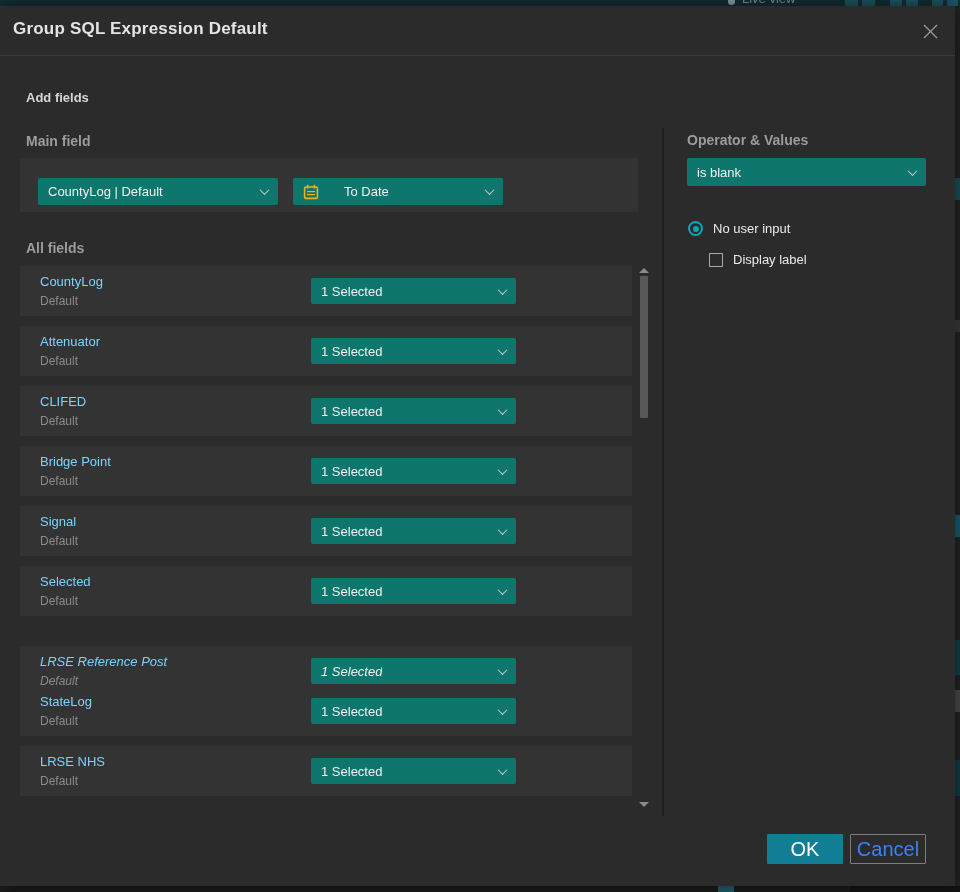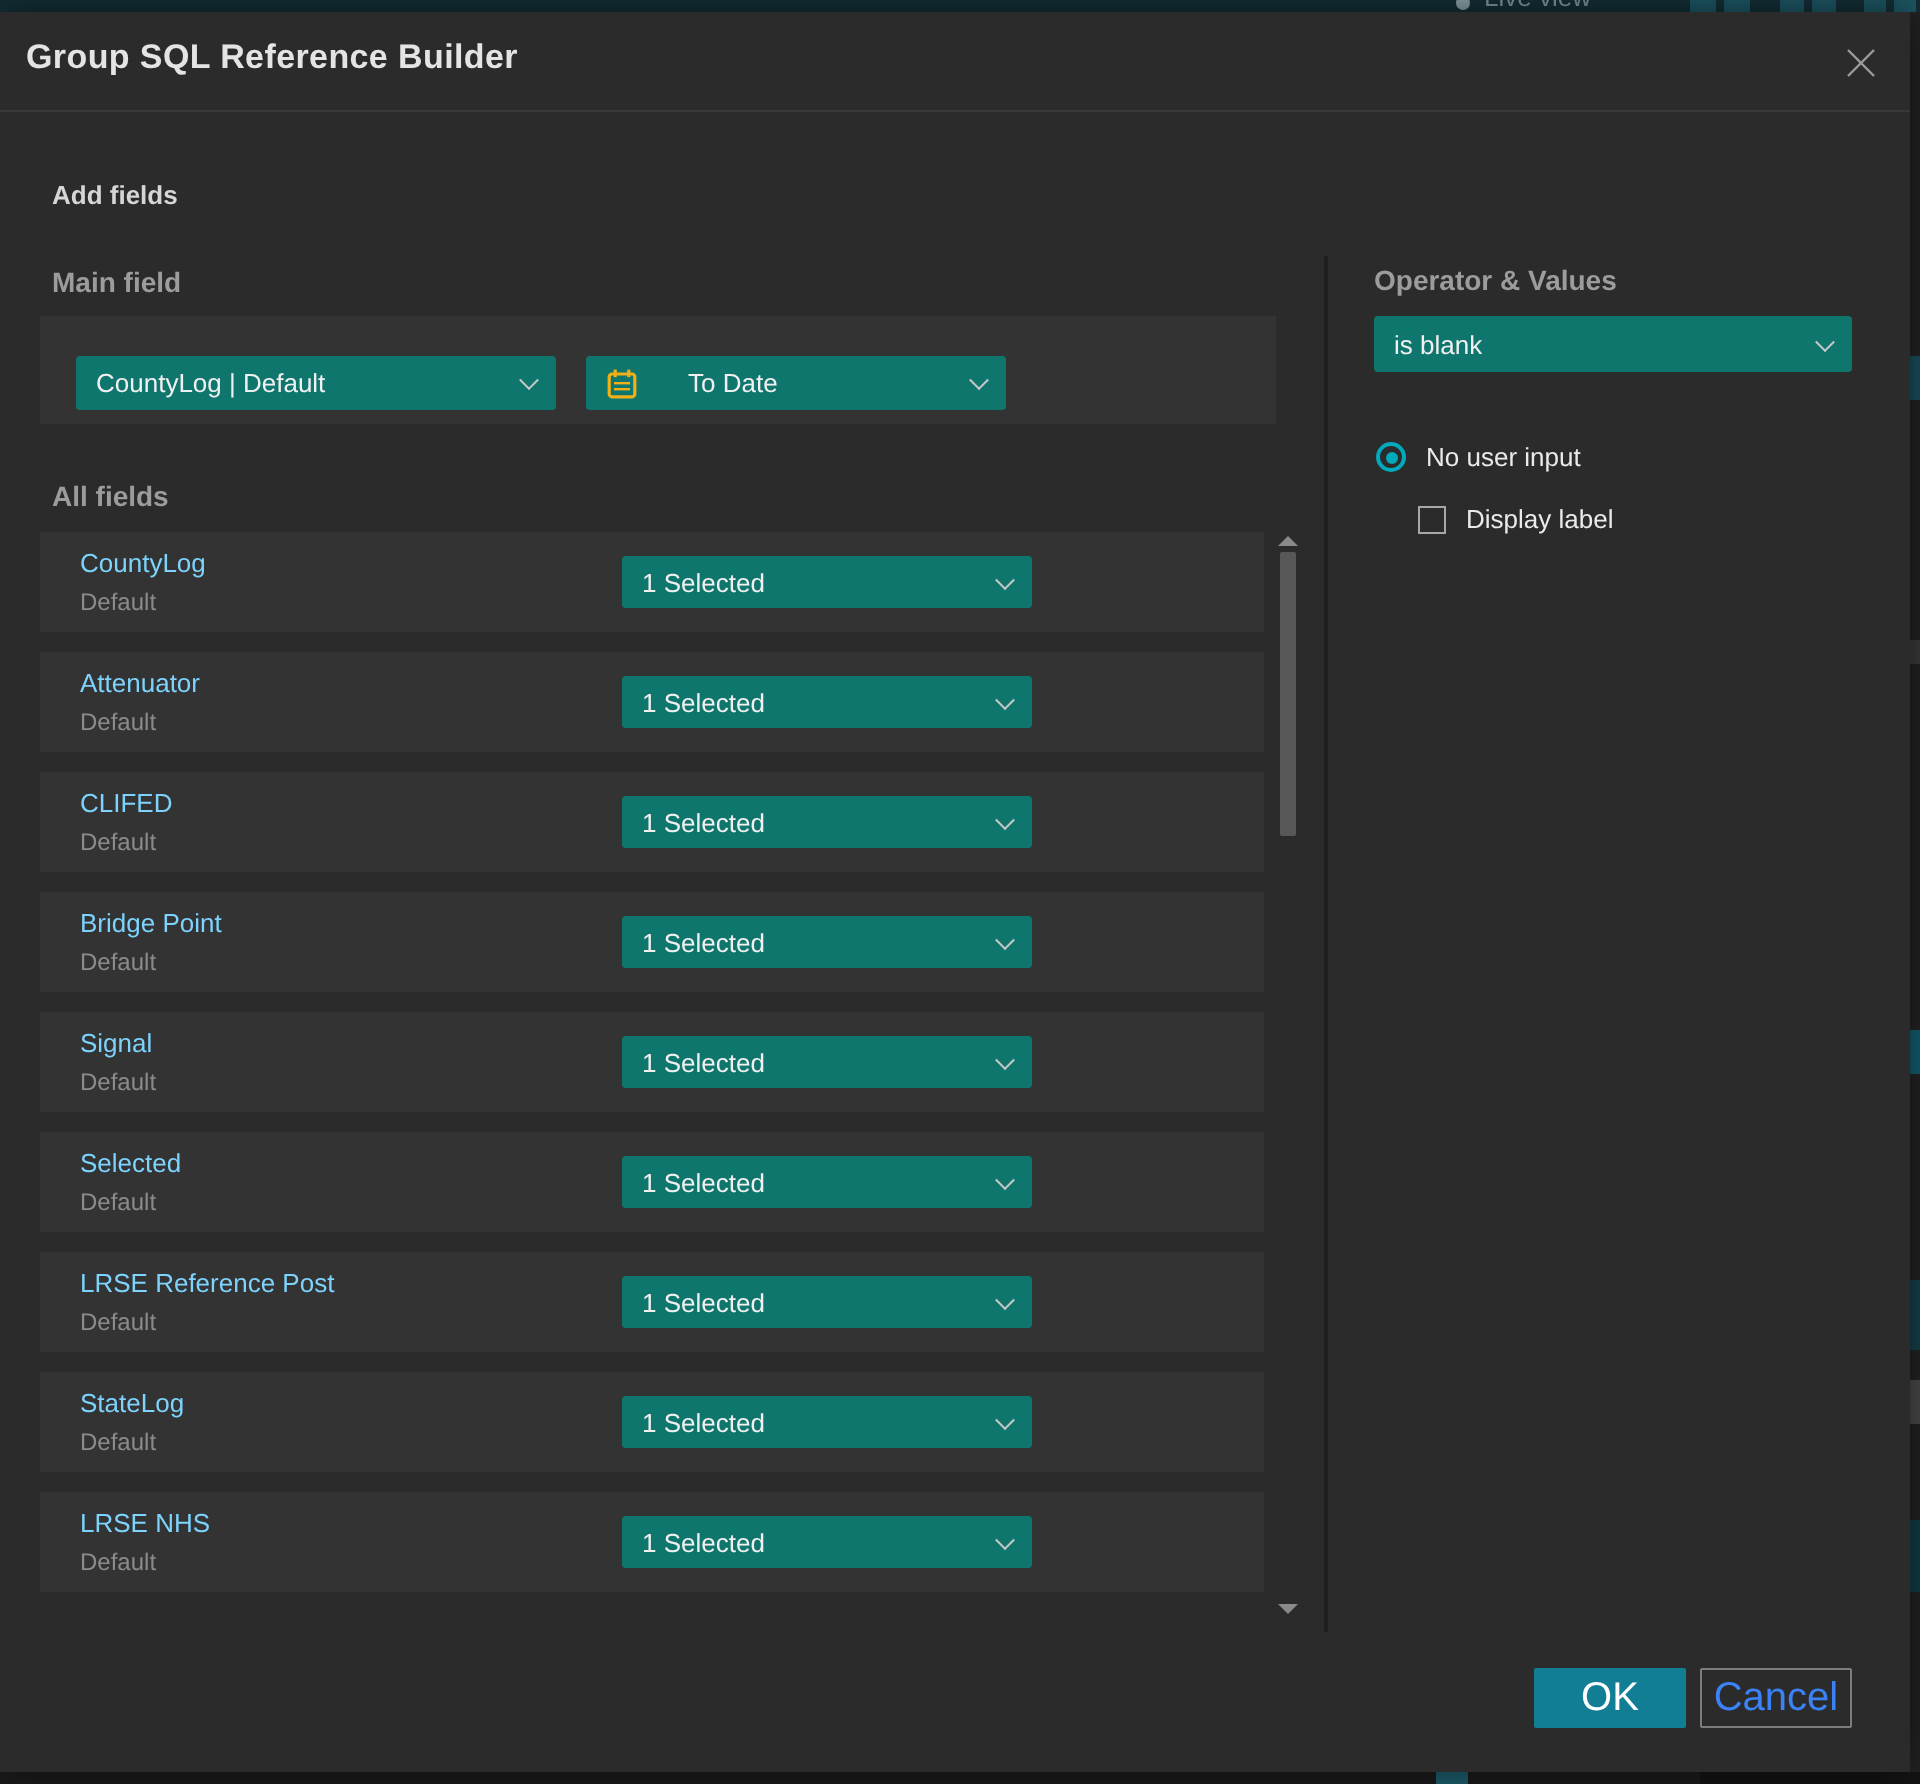--- a/index.html
+++ b/index.html
@@ -94,21 +94,21 @@
   </div>
 
   <div class="bg-bottom">
     <span class="seg" style="left:718px;width:16px;background:#1d5f6e;"></span>
     <span class="seg" style="left:850px;width:110px;background:#141414;"></span>
   </div>
 
   <div class="dialog">
 
     <div class="titlebar">
-      <span class="title">Group SQL Reference Builder</span>
+      <span class="title">Group SQL Expression Default</span>
       <span class="close-btn">
         <svg width="17" height="17" viewBox="0 0 17 17">
           <line x1="2" y1="2" x2="15" y2="15" stroke="#9b9b9b" stroke-width="1.2"></line>
           <line x1="15" y1="2" x2="2" y2="15" stroke="#9b9b9b" stroke-width="1.2"></line>
         </svg>
       </span>
     </div>
 
     <div class="h-add">Add fields</div>
 
@@ -178,21 +178,21 @@
           </div>
         </div>
         <div class="row" style="top: 560px;">
           <div class="fname">Selected</div>
           <div class="fsub">Default</div>
           <div class="select">
             <span class="lbl">1 Selected</span>
             <span class="chev"></span>
           </div>
         </div>
-        <div class="row" style="top: 620px;">
+        <div class="row" style="top: 640px; font-style: italic;">
           <div class="fname">LRSE Reference Post</div>
           <div class="fsub">Default</div>
           <div class="select">
             <span class="lbl">1 Selected</span>
             <span class="chev"></span>
           </div>
         </div>
         <div class="row" style="top: 680px;">
           <div class="fname">StateLog</div>
           <div class="fsub">Default</div>

